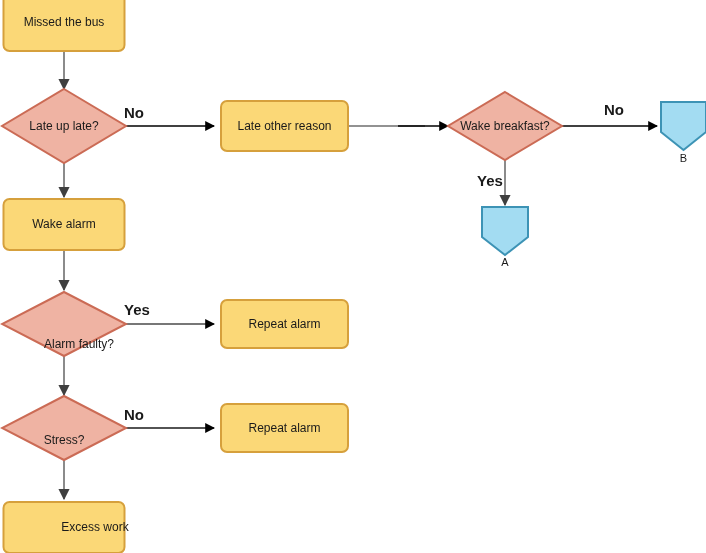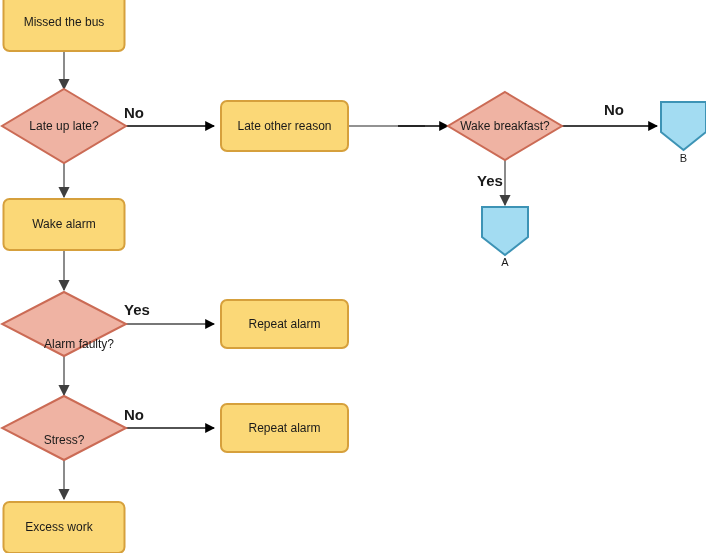--- a/index.html
+++ b/index.html
@@ -136,21 +136,21 @@
 <div class="node-label" style="left:3px; top:199px; width:122px; height:51px;">Wake alarm</div>
 
 <div class="node-label" style="left:17px; top:309px; width:124px; height:30px;margin-top:20px;">Alarm faulty?</div>
 
 <div class="node-label" style="left:221px; top:300px; width:127px; height:48px;">Repeat alarm</div>
 
 <div class="node-label" style="left:2px; top:413px; width:124px; height:30px;margin-top:12px;">Stress?</div>
 
 <div class="node-label" style="left:221px; top:404px; width:127px; height:48px;">Repeat alarm</div>
 
-<div class="node-label" style="left:3px; top:502px; width:112px; height:51px;">Excess work</div>
+<div class="node-label" style="left:3px; top:502px; width:112px; height:51px;padding-left:36px;">Excess work</div>
 
 <div class="edge-label" style="left:124px; top:104px;">No</div>
 
 <div class="edge-label" style="left:604px; top:101px;">No</div>
 
 <div class="edge-label" style="left:477px; top:172px;">Yes</div>
 
 <div class="edge-label" style="left:124px; top:301px;">Yes</div>
 
 <div class="edge-label" style="left:124px; top:406px;">No</div>

